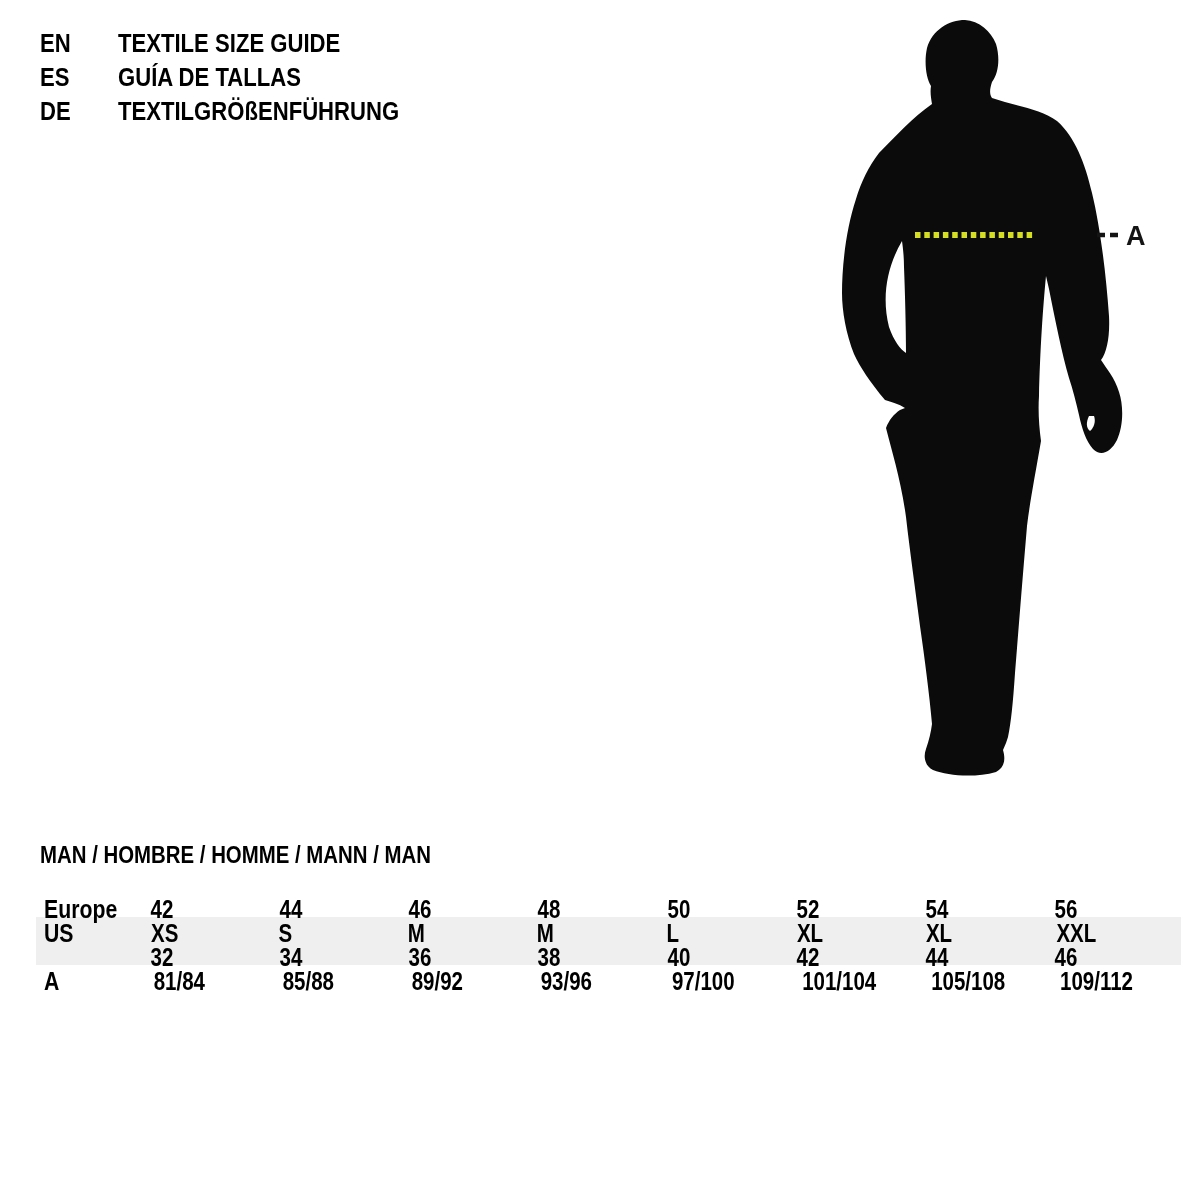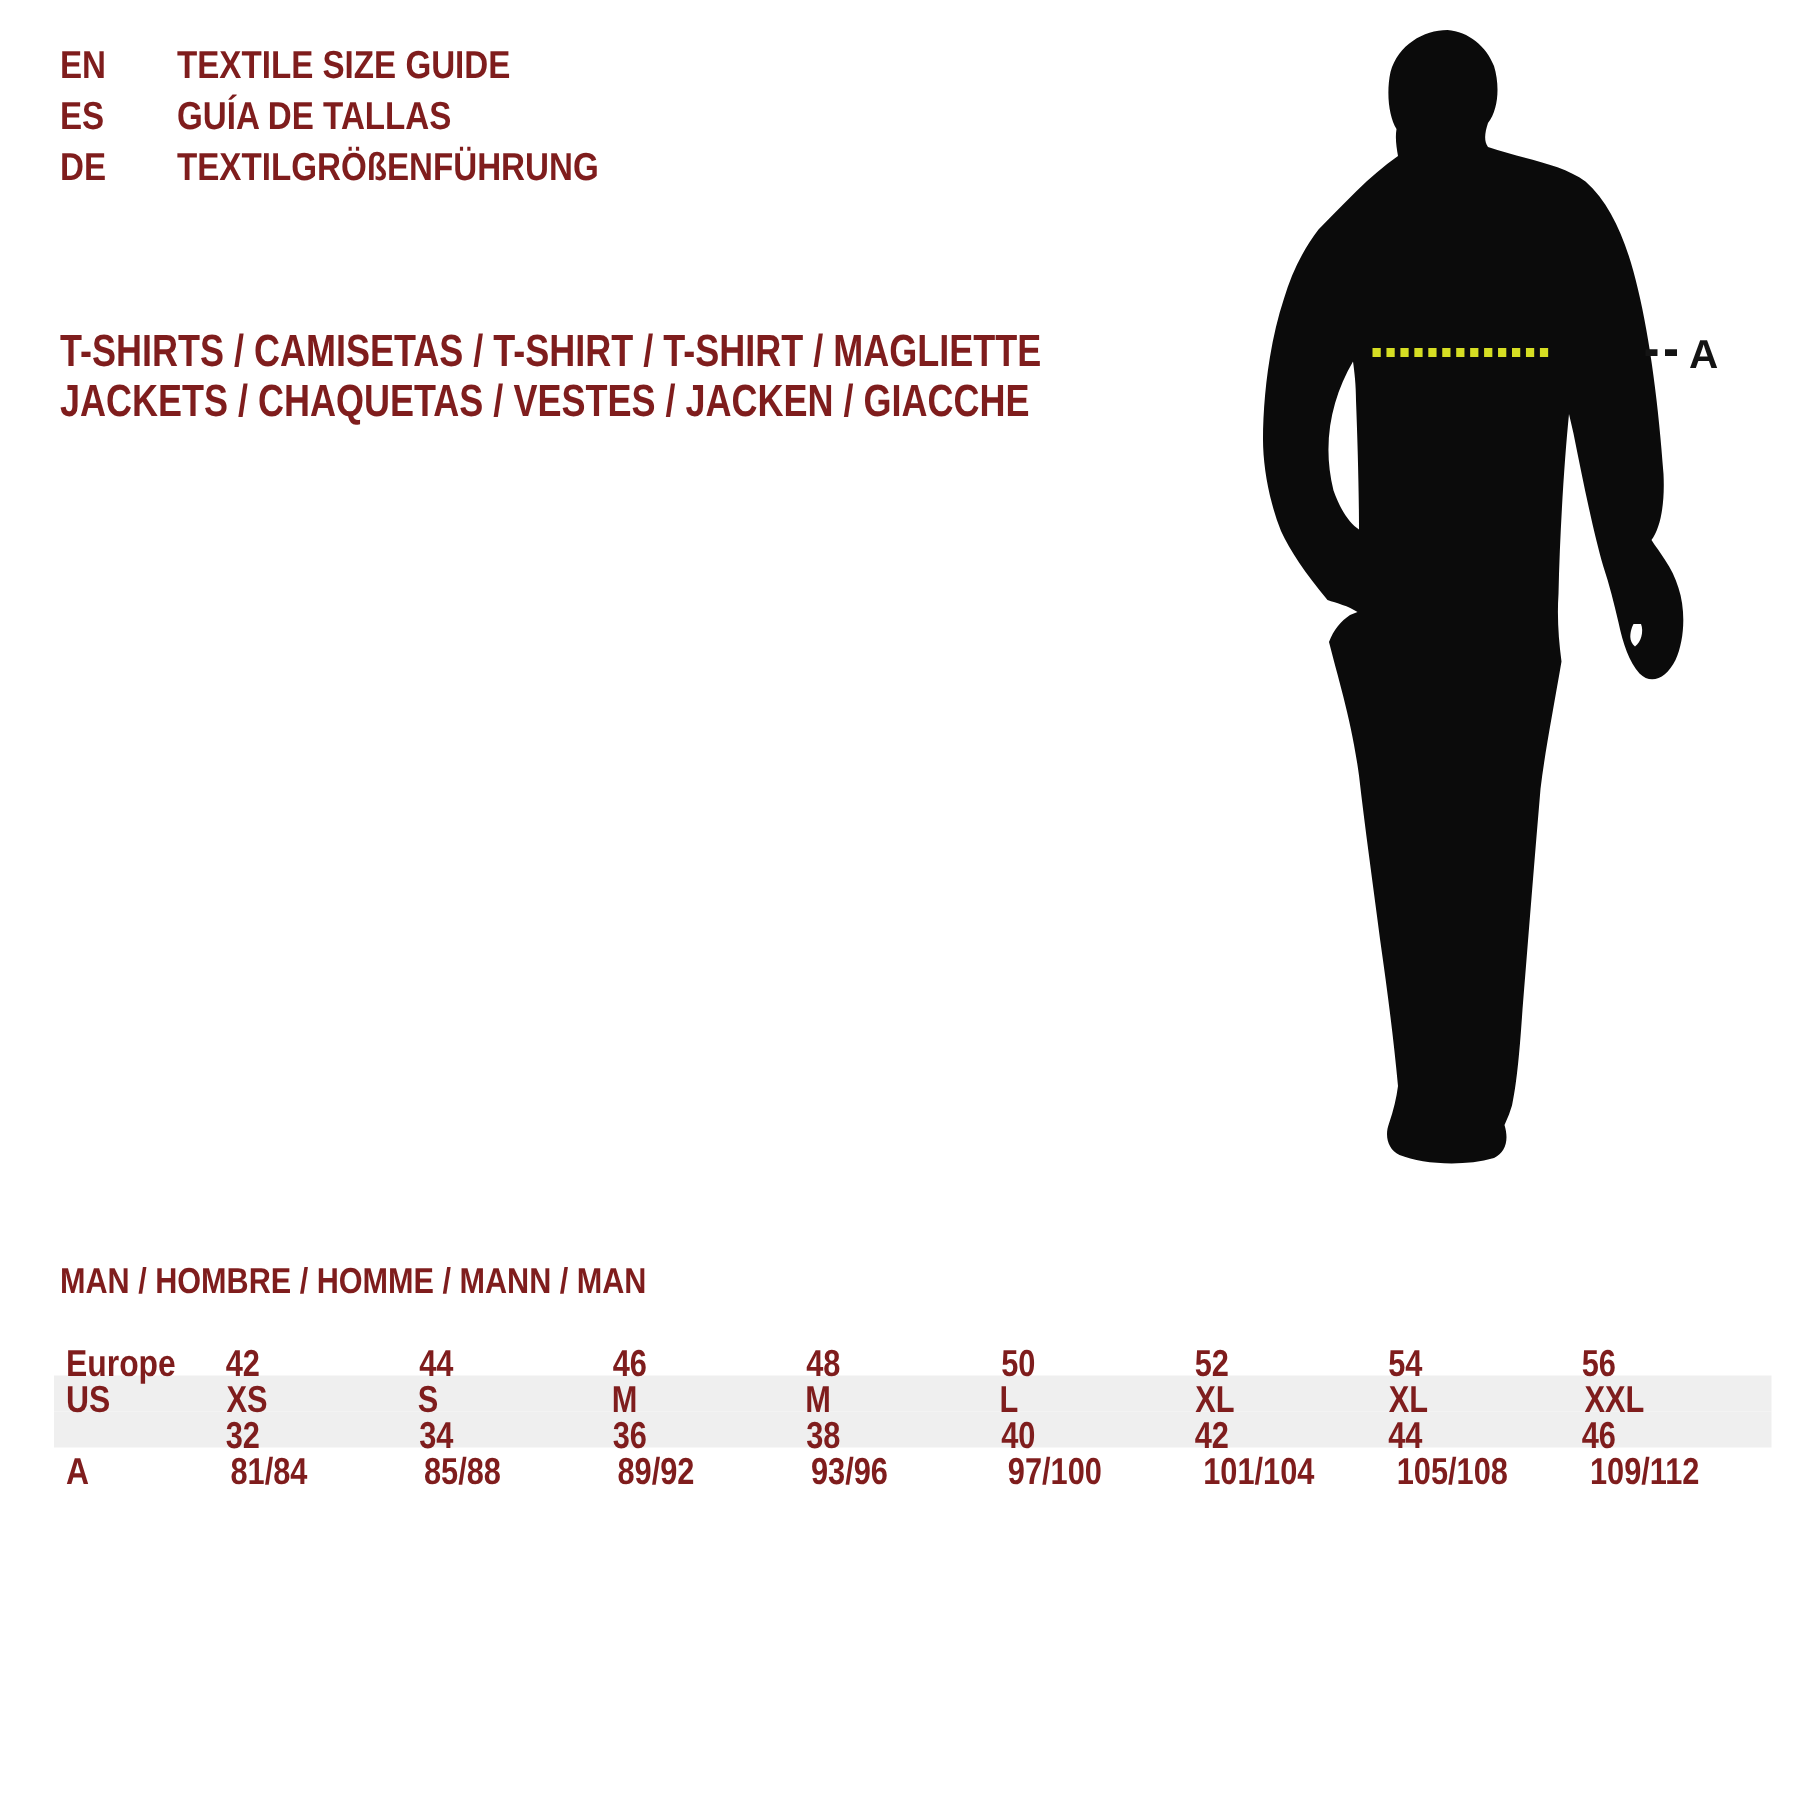--- a/index.html
+++ b/index.html
@@ -1,18 +1,18 @@
 <!DOCTYPE html>
 <html><head>
 <meta charset="utf-8">
 <style>
   html,body{margin:0;padding:0;}
   .page{
     position:relative;width:1200px;height:1200px;background:#ffffff;
-    font-family:"Liberation Sans",sans-serif;color:#7f1d1d;overflow:hidden;
+    font-family:"Liberation Sans",sans-serif;color:#000000;overflow:hidden;
   }
   
   .cx-l{display:inline-block;transform:scaleX(0.85);transform-origin:0 50%;white-space:nowrap;}
   .cx-c{display:inline-block;transform:scaleX(0.82);transform-origin:50% 50%;white-space:nowrap;}
   .cx-w{display:inline-block;transform:scaleX(0.80);transform-origin:0 50%;white-space:nowrap;}
 
   
   .langs{position:absolute;left:40px;top:26px;}
   .lang-row{display:flex;height:34px;line-height:34px;font-weight:700;font-size:26px;}
   .lang-code{width:78px;}
@@ -56,24 +56,20 @@
     <div class="lang-row">
       <span class="lang-code"><span class="cx-l">ES</span></span>
       <span class="cx-l">GUÍA DE TALLAS</span>
     </div>
     <div class="lang-row">
       <span class="lang-code"><span class="cx-l">DE</span></span>
       <span class="cx-l">TEXTILGRÖßENFÜHRUNG</span>
     </div>
   </section>
 
-  <section class="products">
-    <div><span class="cx-w">T-SHIRTS / CAMISETAS / T-SHIRT / T-SHIRT / MAGLIETTE</span></div>
-    <div><span class="cx-w">JACKETS / CHAQUETAS / VESTES / JACKEN / GIACCHE</span></div>
-  </section>
 
   <div class="figure">
     <svg width="330" height="775" viewBox="0 0 330 775" xmlns="http://www.w3.org/2000/svg">
       <path fill="#0b0b0b" d="
         M145,10
         C159,11 171,21 176,34
         C180,47 179,63 172,72
         C170,78 169,84 172,88
         C195,96 221,99 237,111
         C255,127 265,153 272,183

